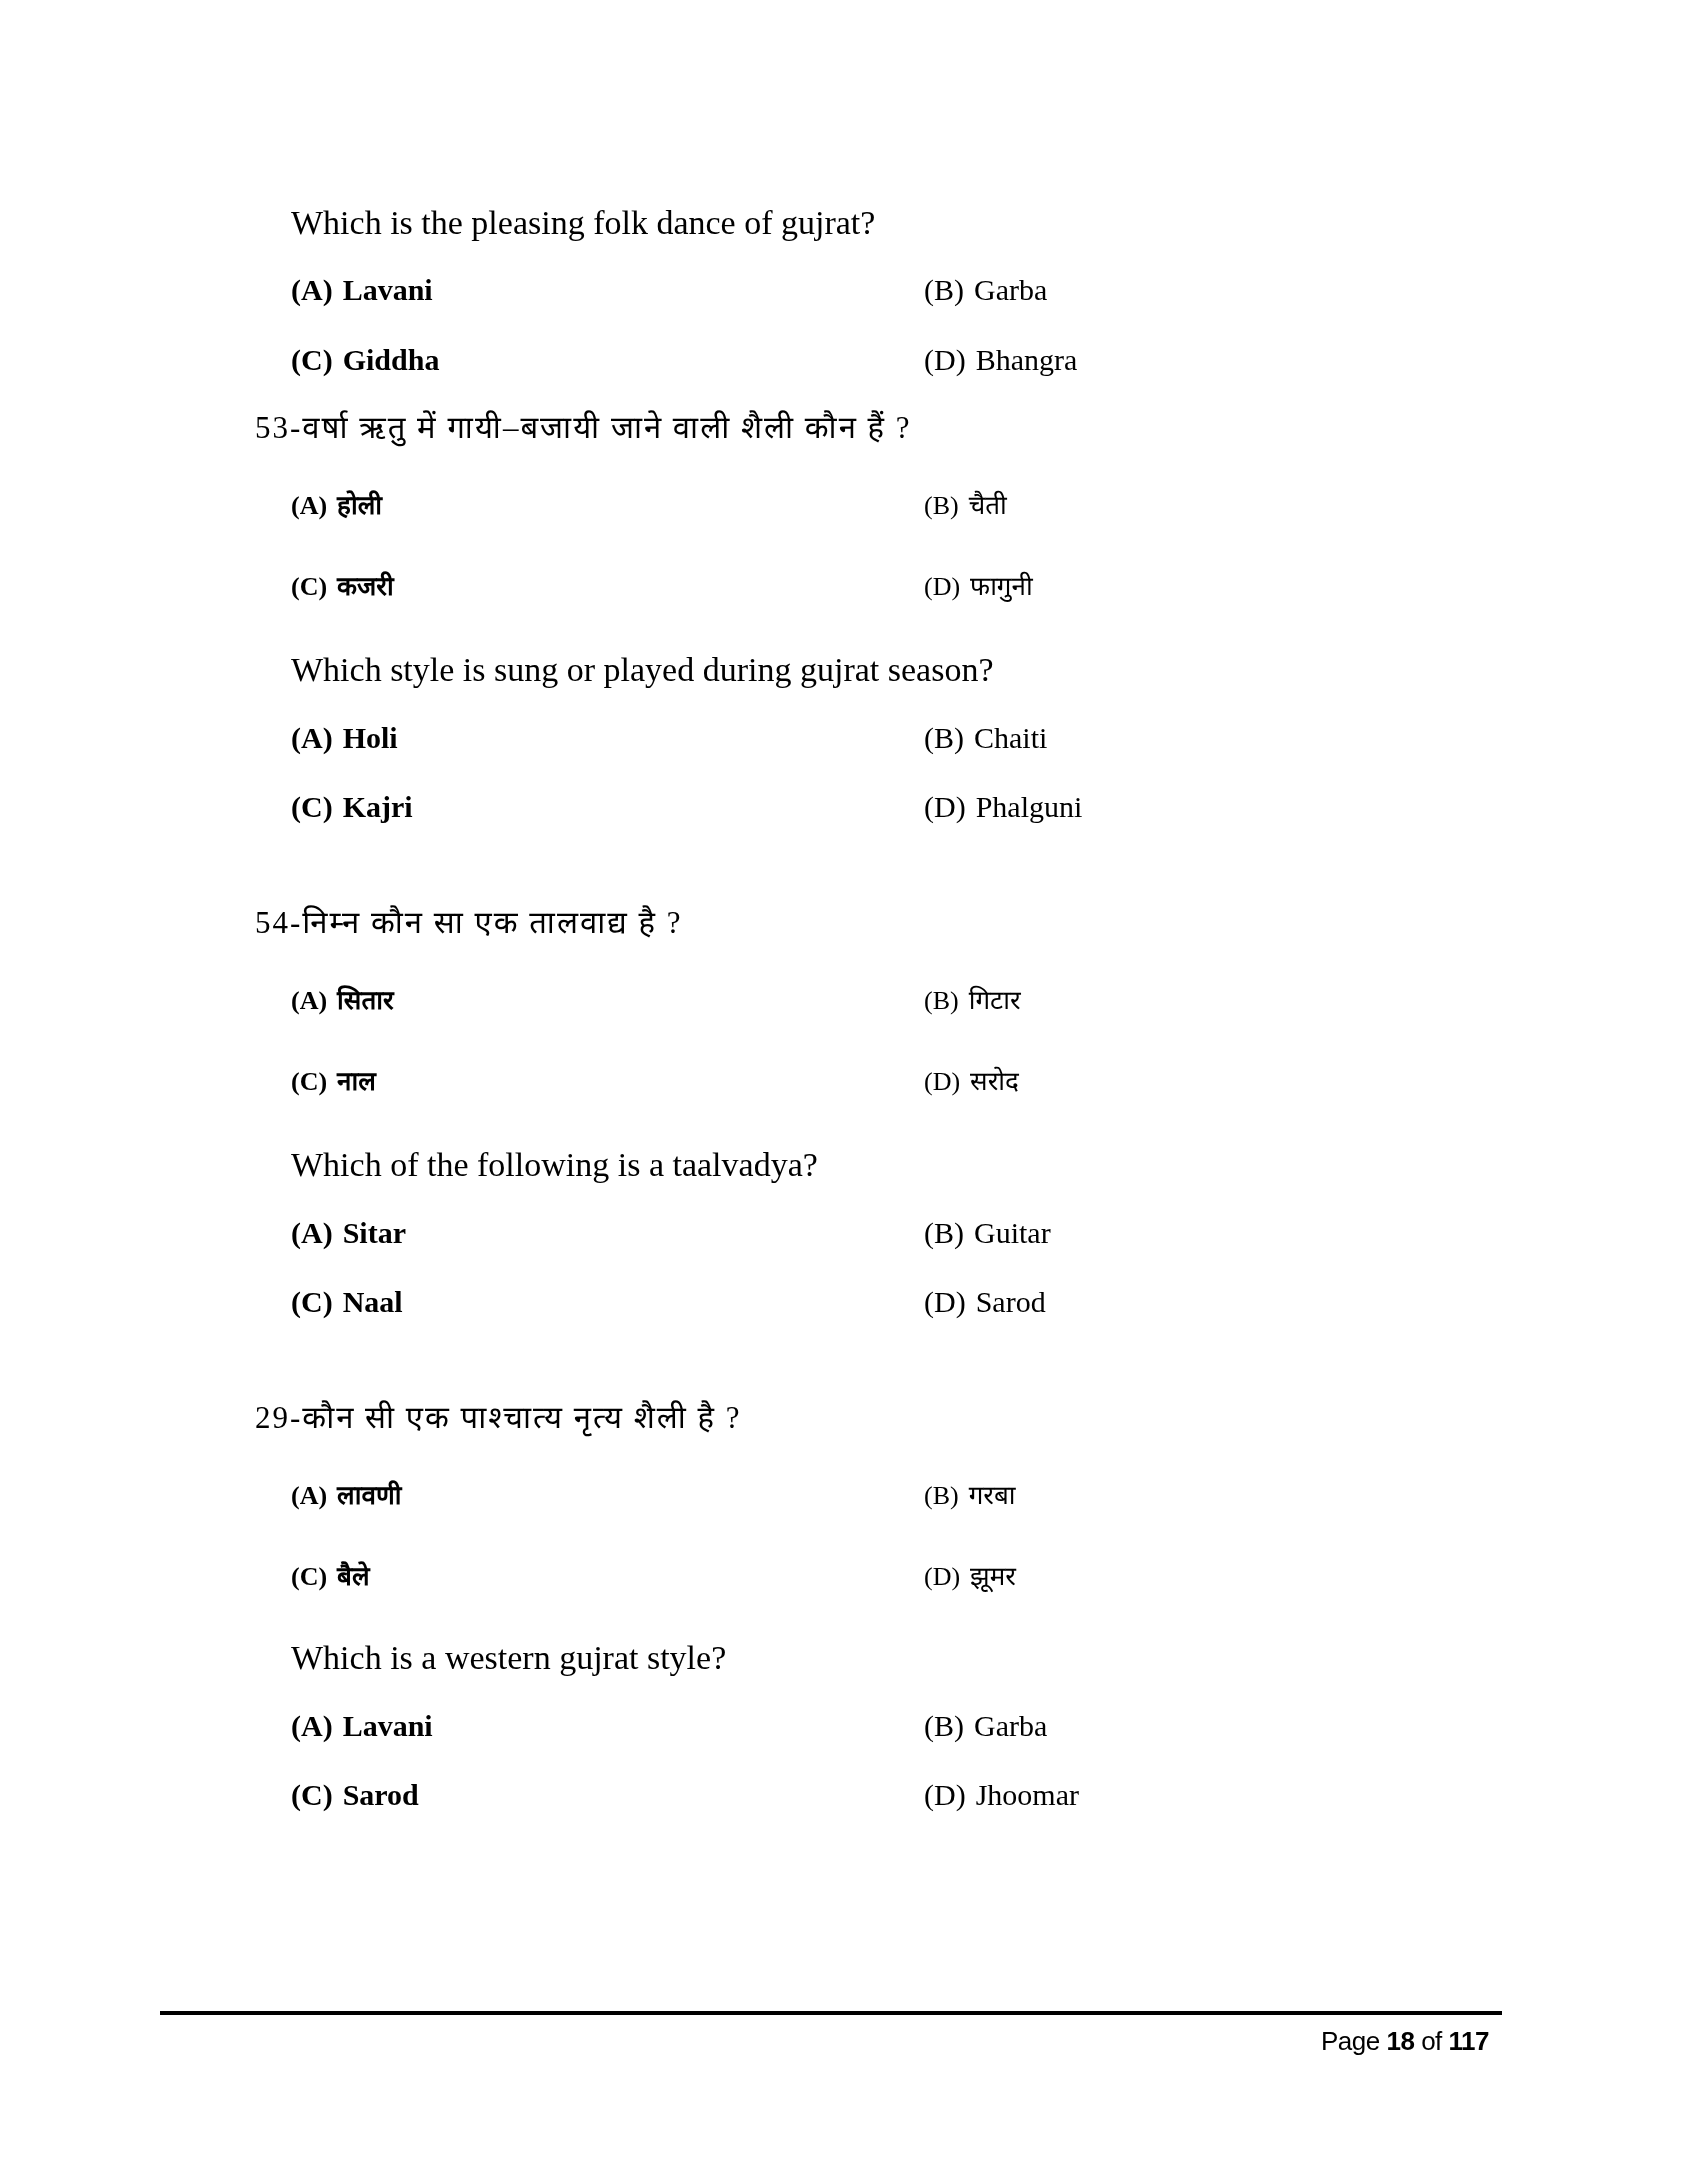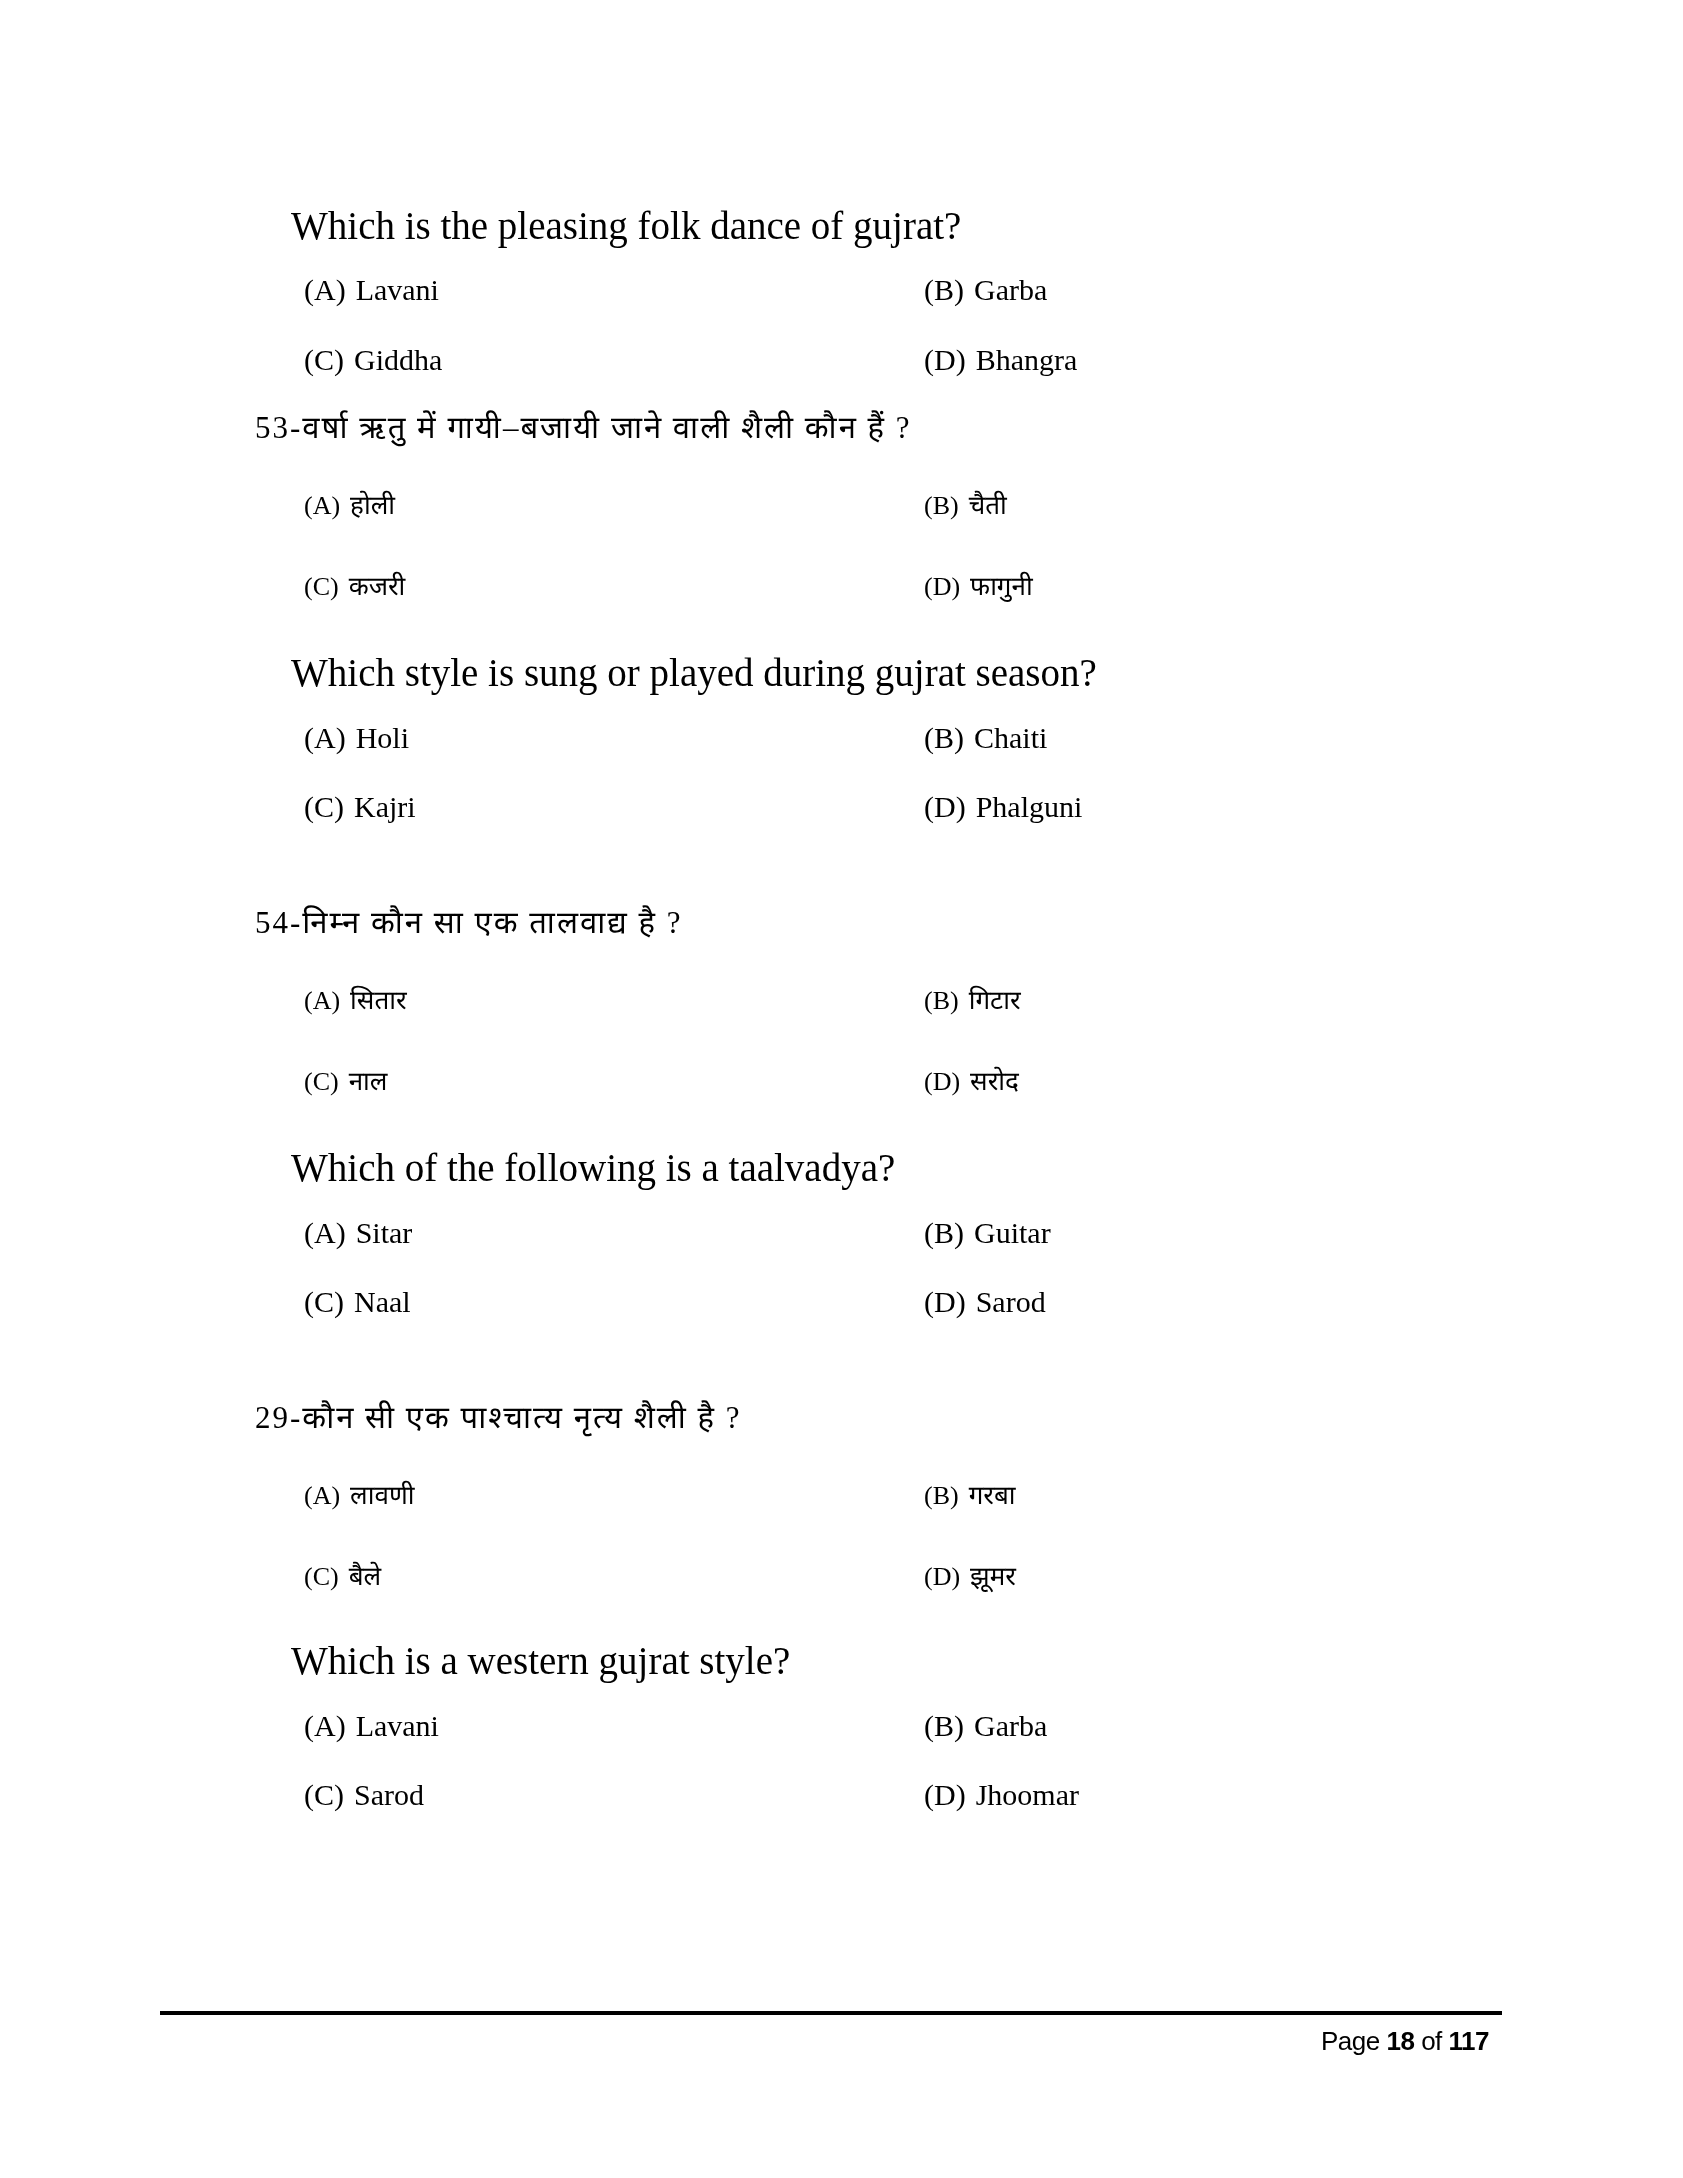--- a/index.html
+++ b/index.html
@@ -1,23 +1,23 @@
 <!DOCTYPE html>
 <html><head>
 <meta charset="utf-8">
 <style>
   html, body { margin:0; padding:0; background:#ffffff; }
   body { width:1683px; height:2178px; position:relative; overflow:hidden;
          font-family:"Liberation Serif", "DejaVu Serif", serif; color:#000; }
   .line { position:absolute; white-space:nowrap; line-height:1; }
-  .q-en { left:291px; font-size:39px; }
+  .q-en { left:291px; font-size:34px; }
   .q-hi { left:255px; font-size:31px; letter-spacing:2px; }
   .opt { font-size:30px; }
   .opt.hi { font-size:26px; }
-  .col-a { left:304px; }
+  .col-a { left:291px;font-weight:bold; }
   .col-b { left:924px; }
   .lbl { margin-right:10px; }
   .rule { position:absolute; left:160px; width:1342px; top:2011px; height:4px; background:#000; }
   .footer { position:absolute; right:194px; top:2026px; font-family:"Liberation Sans","DejaVu Sans",sans-serif;
             font-size:26px; letter-spacing:-0.5px;text-align:right; }
   .footer b { font-weight:bold; }
 </style>
 </head>
 <body>
 

